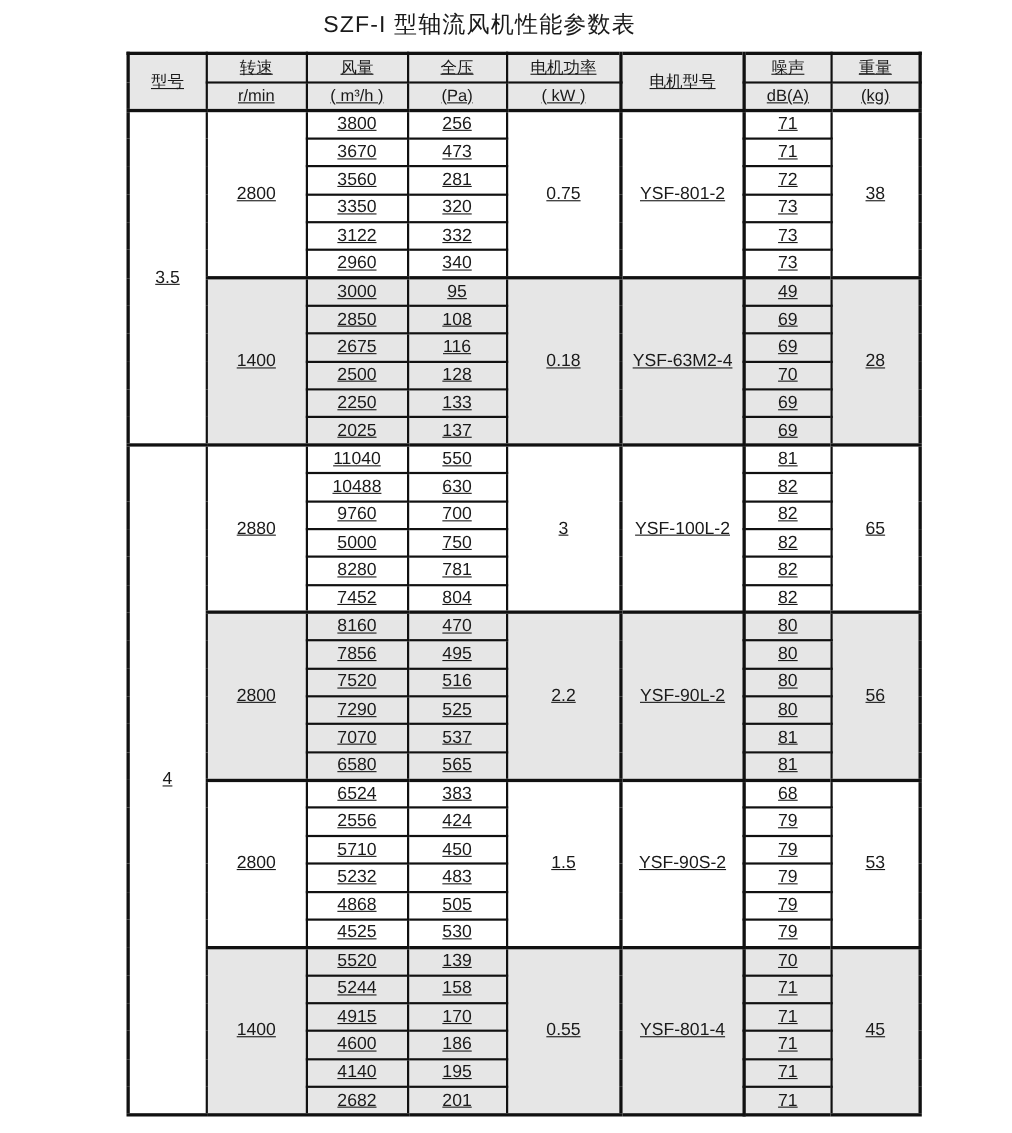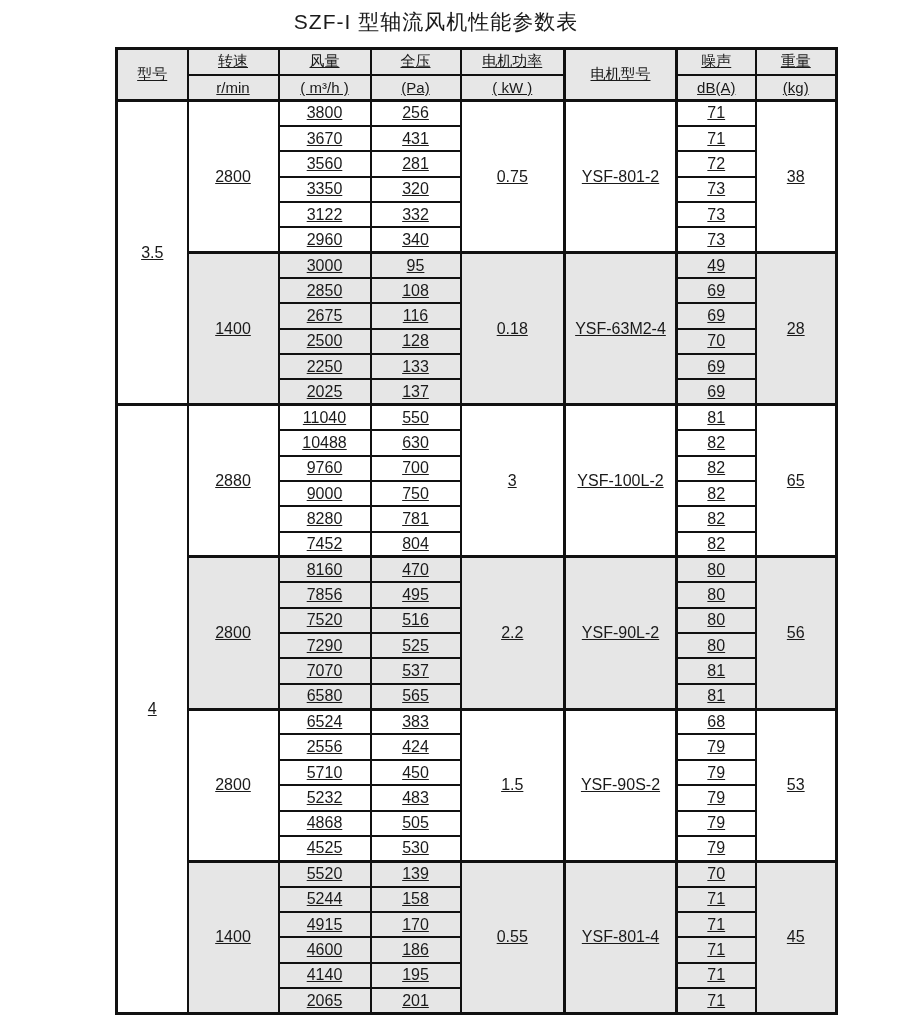--- a/index.html
+++ b/index.html
@@ -90,21 +90,21 @@
         <td class="white-bg group-end" rowspan="6">2800</td>
         <td class="white-bg">3800</td>
         <td class="white-bg">256</td>
         <td class="white-bg group-end" rowspan="6">0.75</td>
         <td class="white-bg thick-sides group-end" rowspan="6">YSF-801-2</td>
         <td class="white-bg">71</td>
         <td class="white-bg group-end" rowspan="6">38</td>
       </tr>
       <tr>
         <td class="white-bg">3670</td>
-        <td class="white-bg">431</td>
+        <td class="white-bg">473</td>
         <td class="white-bg">71</td>
       </tr>
       <tr>
         <td class="white-bg">3560</td>
         <td class="white-bg">281</td>
         <td class="white-bg">72</td>
       </tr>
       <tr>
         <td class="white-bg">3350</td>
         <td class="white-bg">320</td>
@@ -168,21 +168,21 @@
         <td class="white-bg">10488</td>
         <td class="white-bg">630</td>
         <td class="white-bg">82</td>
       </tr>
       <tr>
         <td class="white-bg">9760</td>
         <td class="white-bg">700</td>
         <td class="white-bg">82</td>
       </tr>
       <tr>
-        <td class="white-bg">9000</td>
+        <td class="white-bg">5000</td>
         <td class="white-bg">750</td>
         <td class="white-bg">82</td>
       </tr>
       <tr>
         <td class="white-bg">8280</td>
         <td class="white-bg">781</td>
         <td class="white-bg">82</td>
       </tr>
       <tr>
         <td class="white-bg group-end">7452</td>
@@ -280,18 +280,18 @@
         <td class="shaded-bg">4600</td>
         <td class="shaded-bg">186</td>
         <td class="shaded-bg">71</td>
       </tr>
       <tr>
         <td class="shaded-bg">4140</td>
         <td class="shaded-bg">195</td>
         <td class="shaded-bg">71</td>
       </tr>
       <tr>
-        <td class="shaded-bg group-end">2065</td>
+        <td class="shaded-bg group-end">2682</td>
         <td class="shaded-bg group-end">201</td>
         <td class="shaded-bg group-end">71</td>
       </tr>
     </tbody>
 </table>
 
 </body></html>

